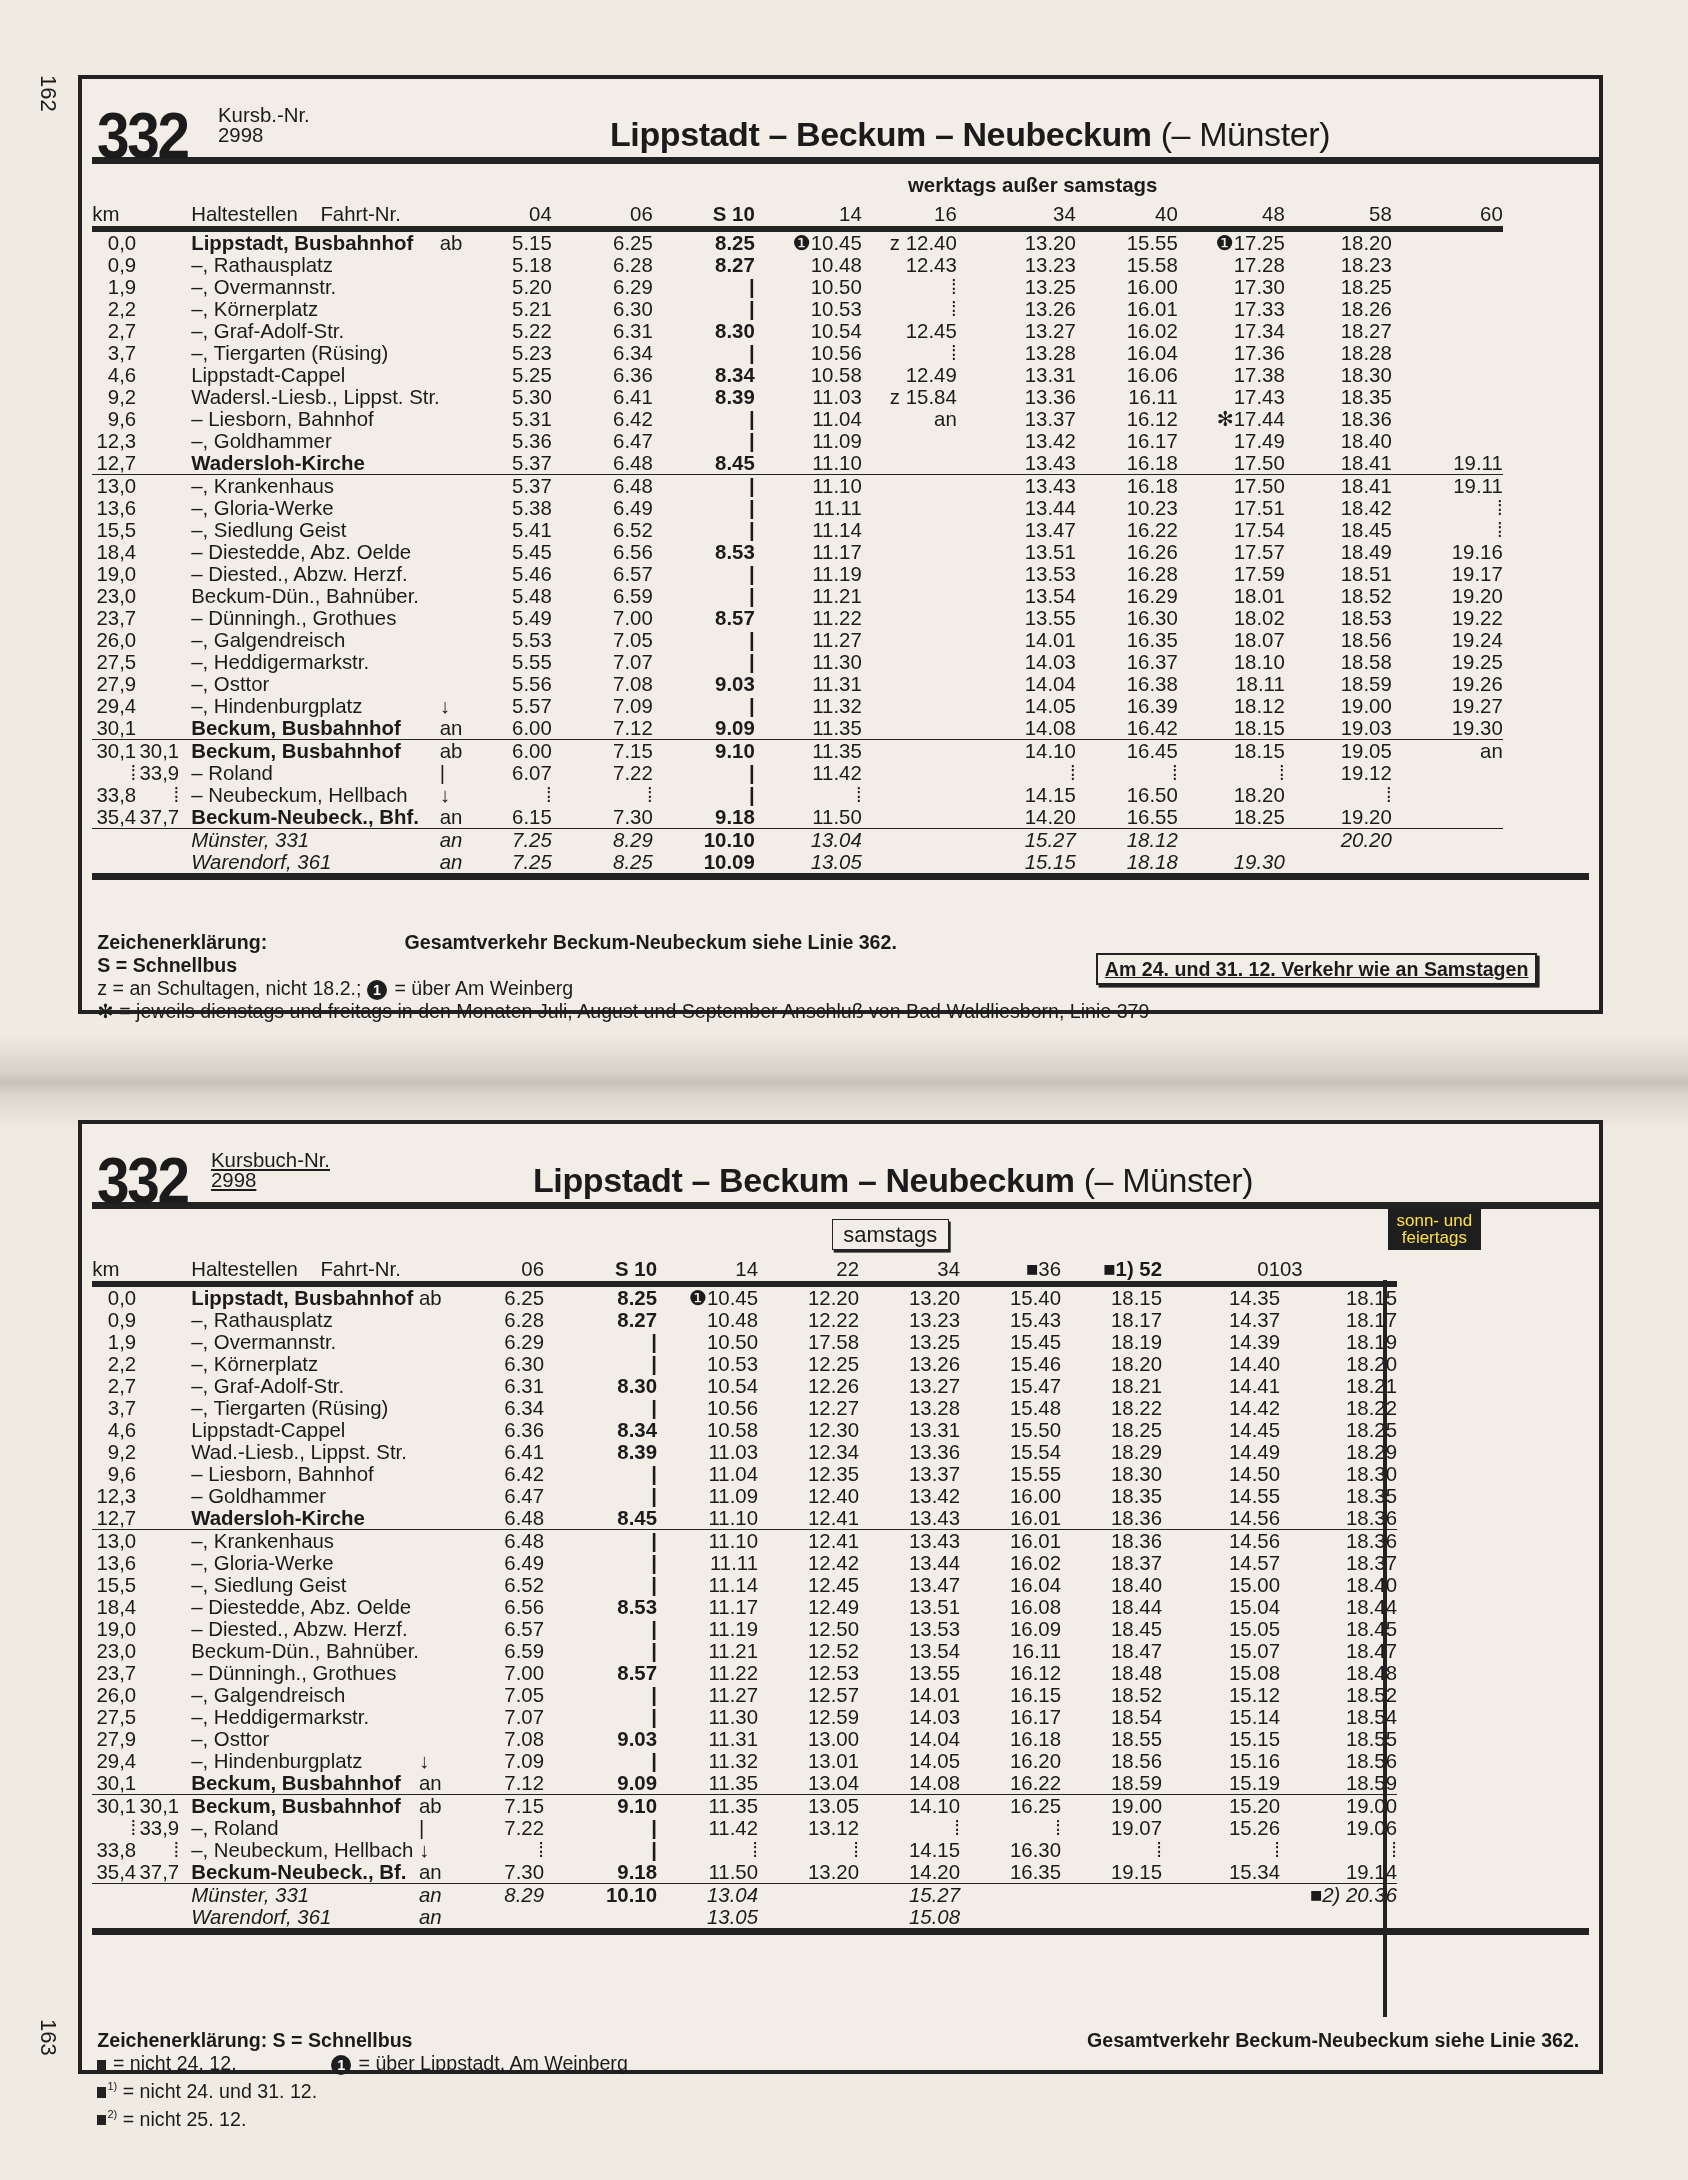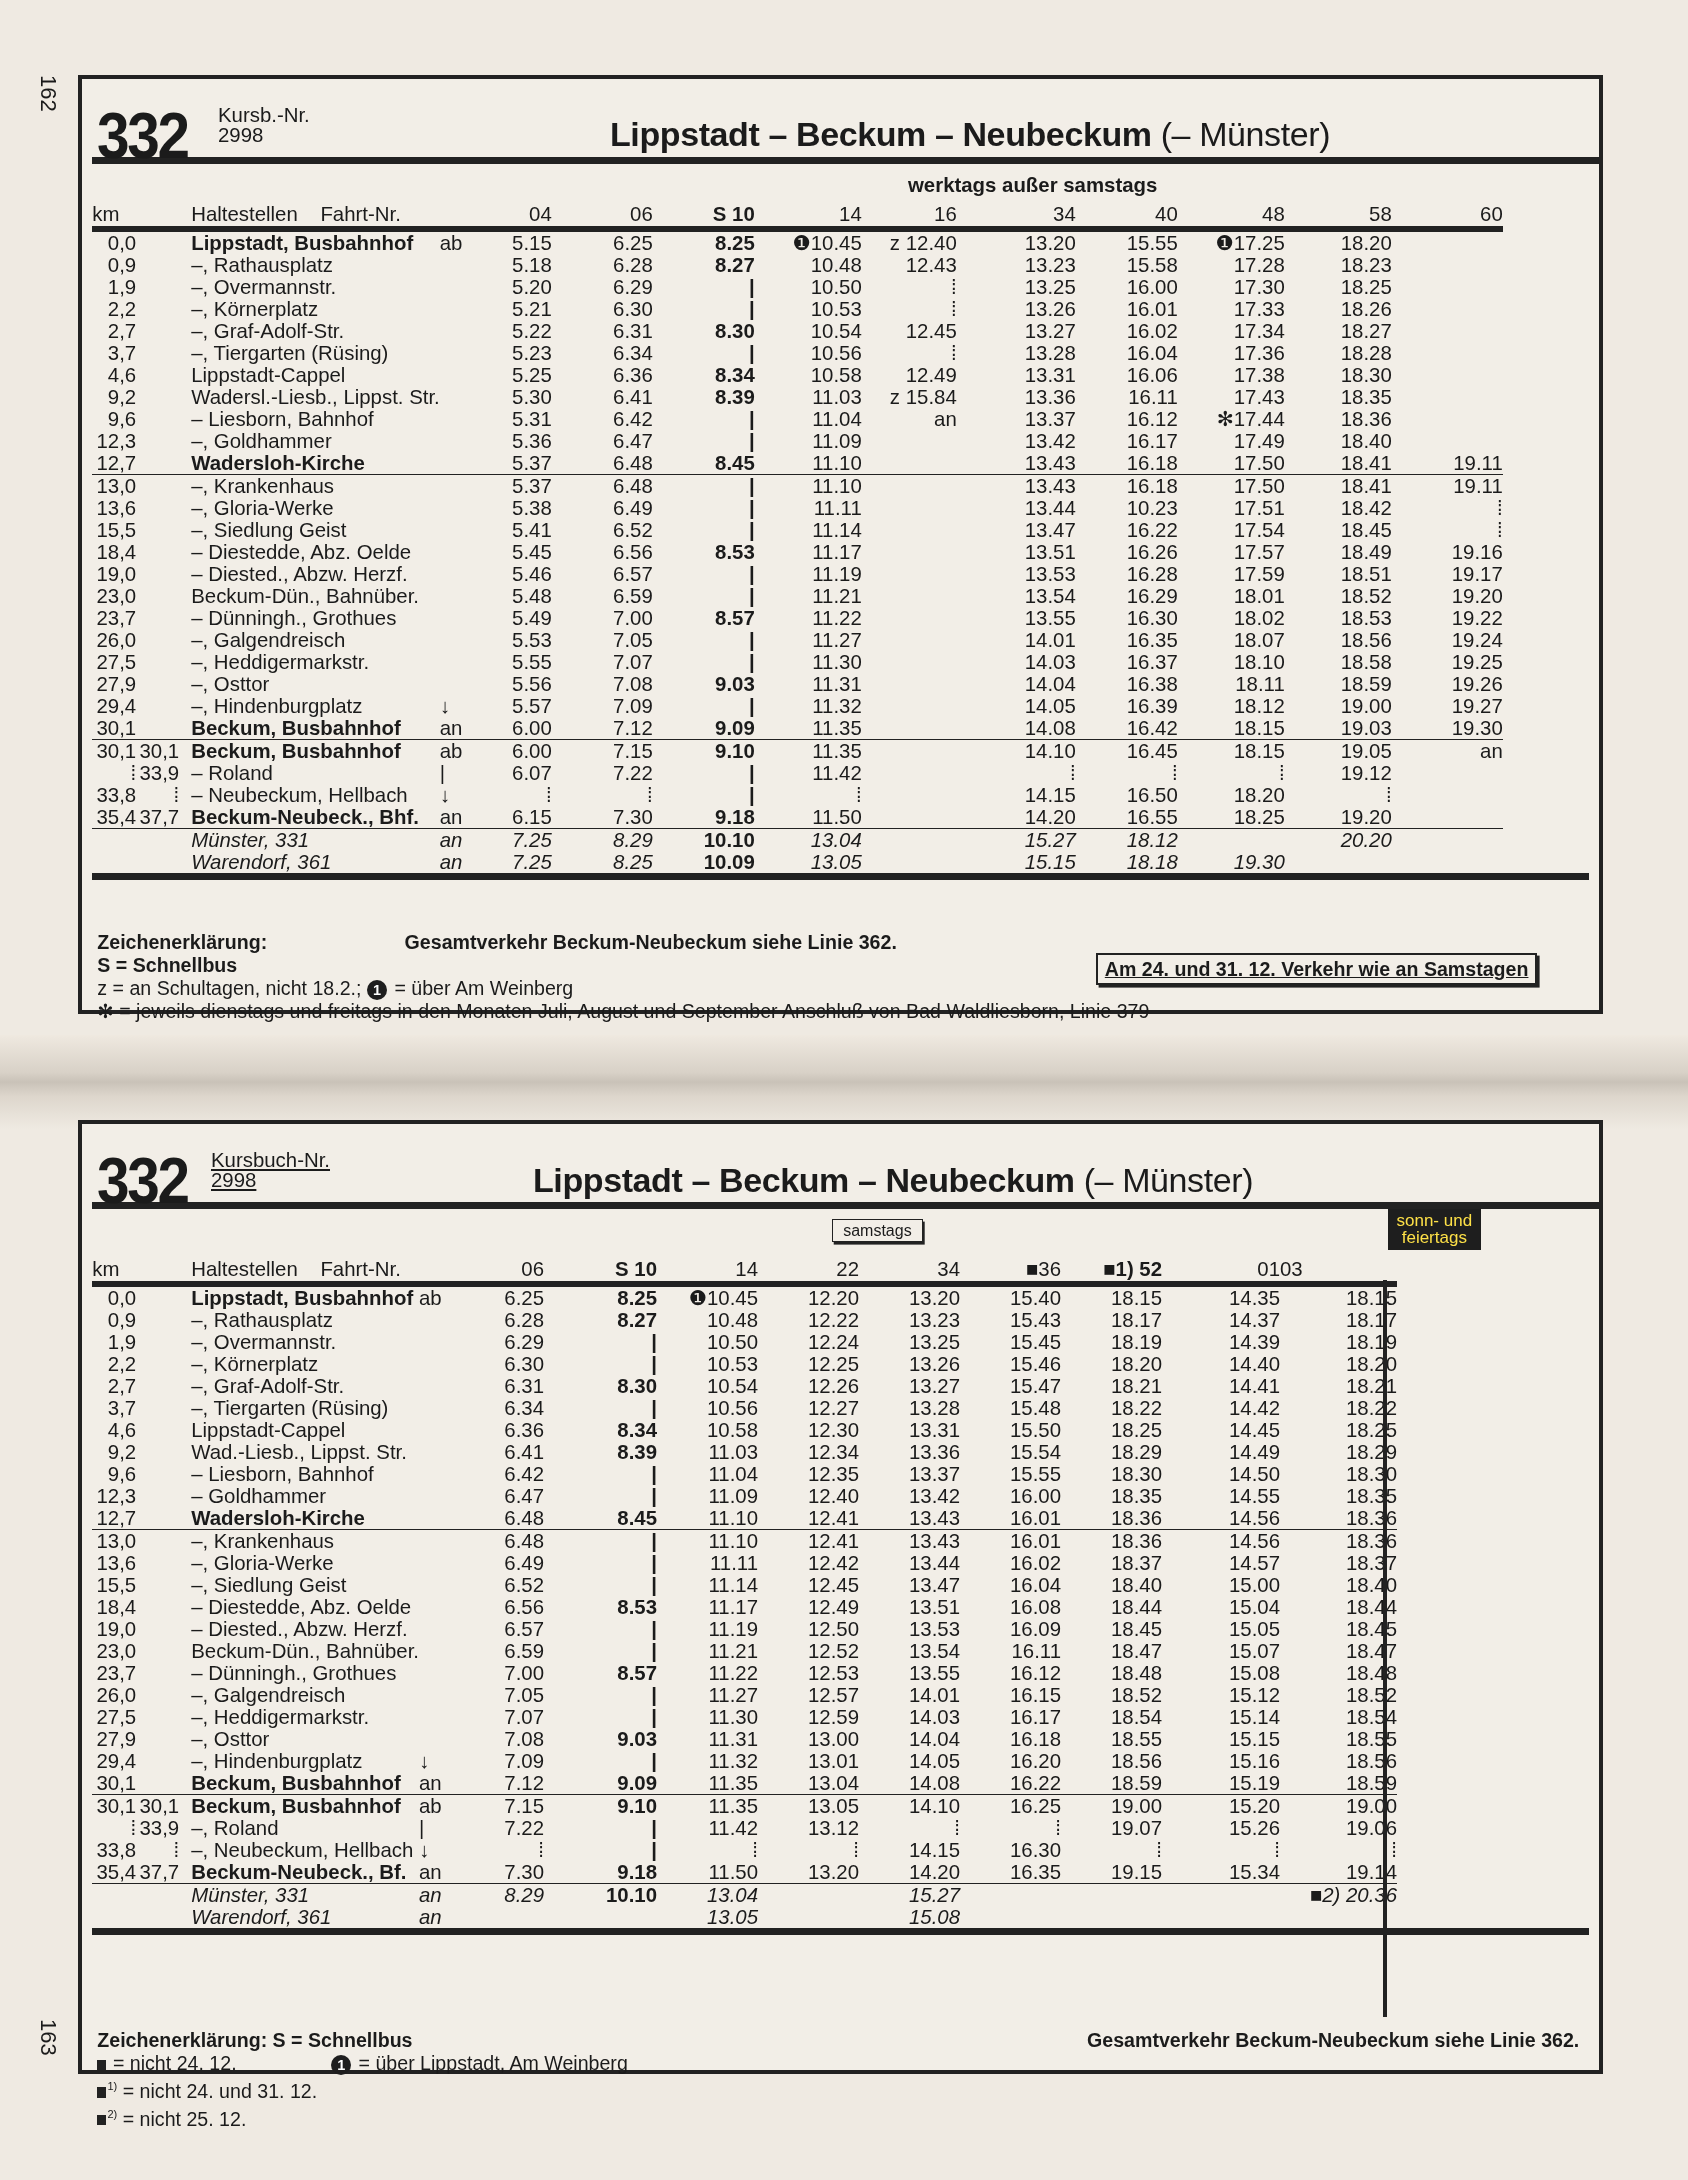--- a/index.html
+++ b/index.html
@@ -25,21 +25,21 @@
   .km{text-align:right;}
   .stop{padding-left:12px;}
   .ab{text-align:left;}
   .t{text-align:right;}
   .b{font-weight:bold;}
   .i{font-style:italic;}
   tr.sep td{border-top:1.7px solid #222;}
   .legend{position:absolute;left:15.3px;font-size:19.6px;line-height:23px;}
   .legend b{font-weight:bold;}
   .notebox{position:absolute;border:2.6px solid #222;box-shadow:2.6px 2.6px 0 #222;padding:2.6px 6.8px;font-size:19.6px;font-weight:bold;background:#f2eee7;text-decoration:underline;}
-  .sam{position:absolute;border:1.7px solid #222;box-shadow:1.7px 2.6px 0 #222;padding:1.7px 10.2px;font-size:16px;background:#f2eee7;}
+  .sam{position:absolute;border:1.7px solid #222;box-shadow:1.7px 2.6px 0 #222;padding:1.7px 10.2px;font-size:22px;background:#f2eee7;}
   .sonn{position:absolute;background:#1e1e1e;color:#fde047;font-size:17px;line-height:17px;text-align:center;padding:3.4px 8.5px;}
   .vsep{position:absolute;width:4.3px;background:#222;}
   .circ{display:inline-block;width:20.4px;height:20.4px;border-radius:50%;background:#1e1e1e;color:#fff;font-size:14.5px;line-height:20.4px;text-align:center;font-weight:bold;vertical-align:middle;margin-right:1.7px;}
   .sq{display:inline-block;width:8.5px;height:10.2px;background:#222;margin-right:1.7px;}
 </style>
 </head>
 <body>
 
 <div class="fold"></div>
 <div class="pagenum" style="top:75px;left:61px;">162</div>
@@ -661,21 +661,21 @@
           <td class="t">18.17</td>
         </tr>
         <tr>
           <td class="km">1,9</td>
           <td class="km"></td>
           <td class="stop">–, Overmannstr.</td>
           <td class="ab"></td>
           <td class="t">6.29</td>
           <td class="t b">|</td>
           <td class="t">10.50</td>
-          <td class="t">12.24</td>
+          <td class="t">17.58</td>
           <td class="t">13.25</td>
           <td class="t">15.45</td>
           <td class="t">18.19</td>
           <td class="t">14.39</td>
           <td class="t">18.19</td>
         </tr>
         <tr>
           <td class="km">2,2</td>
           <td class="km"></td>
           <td class="stop">–, Körnerplatz</td>

